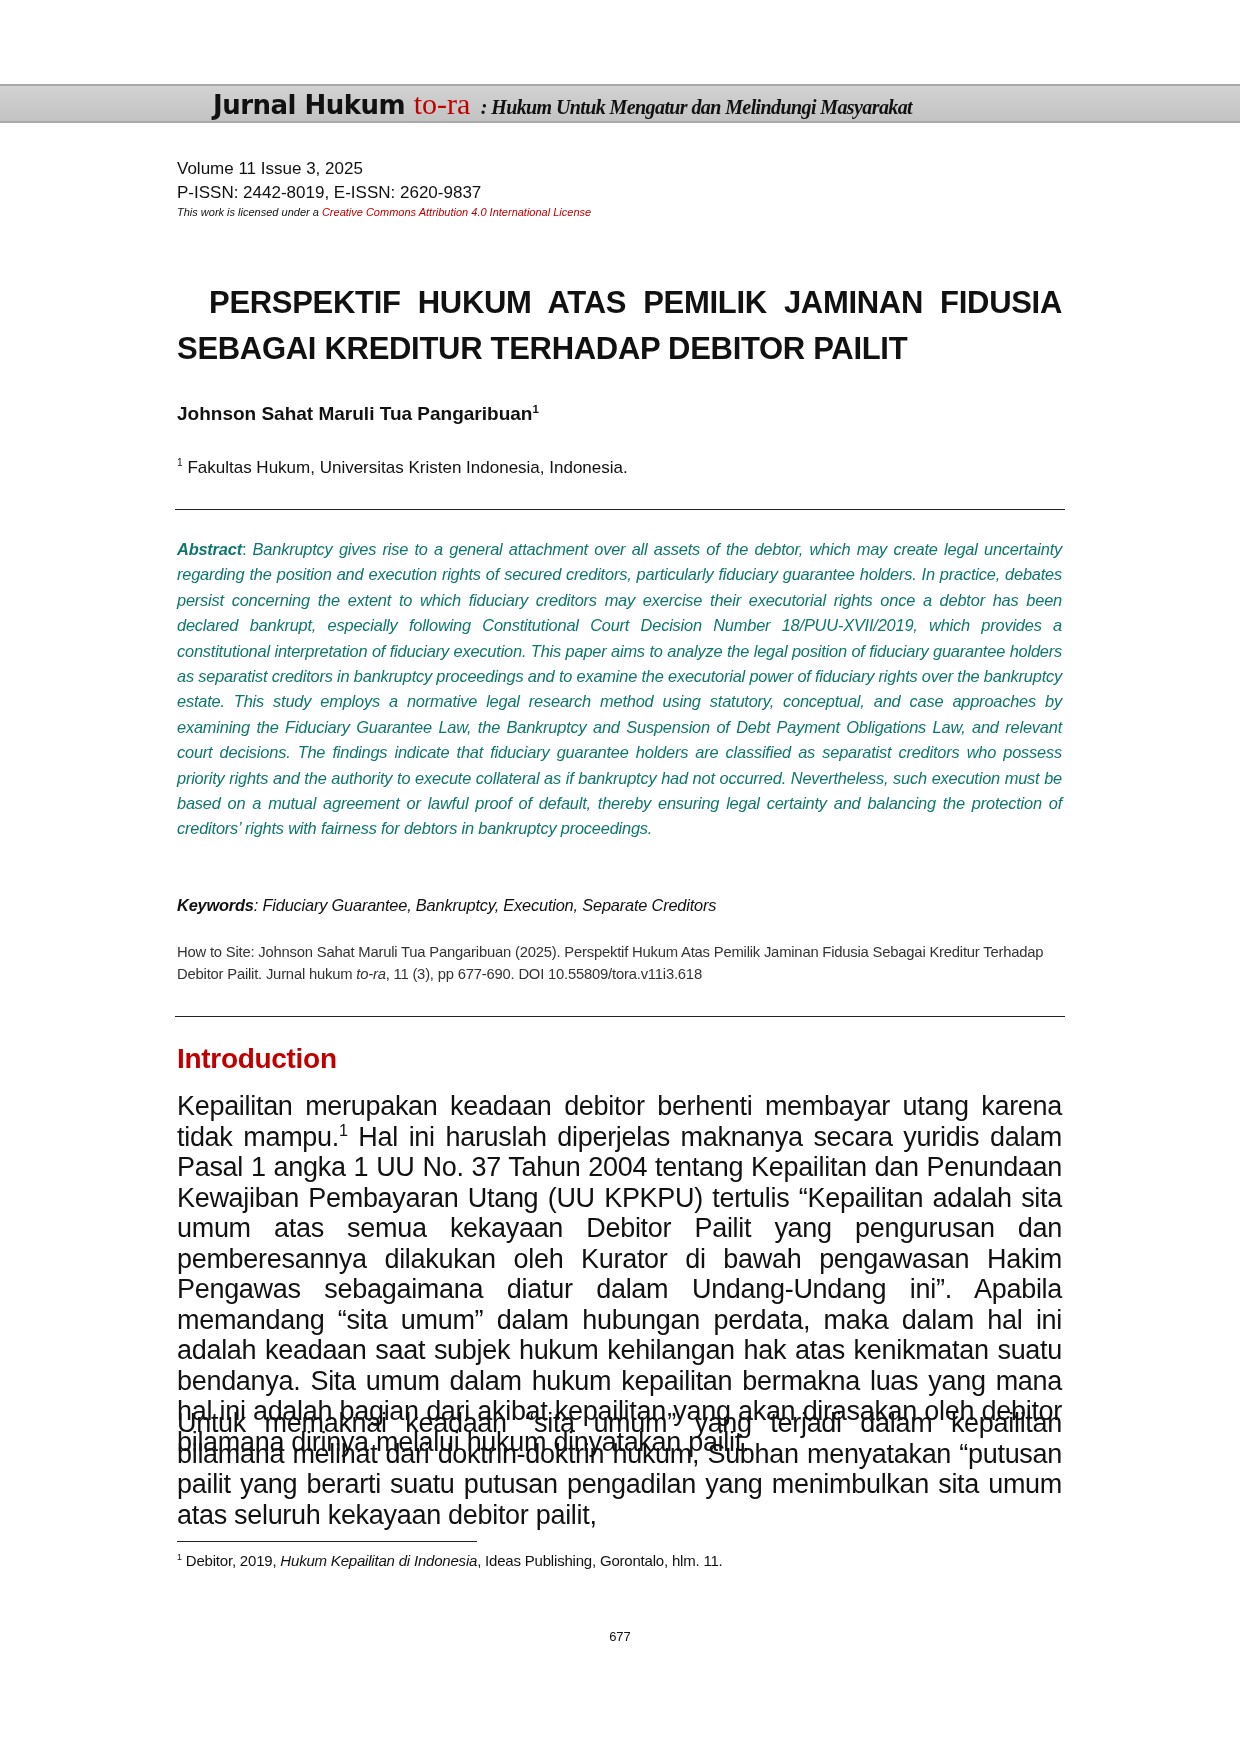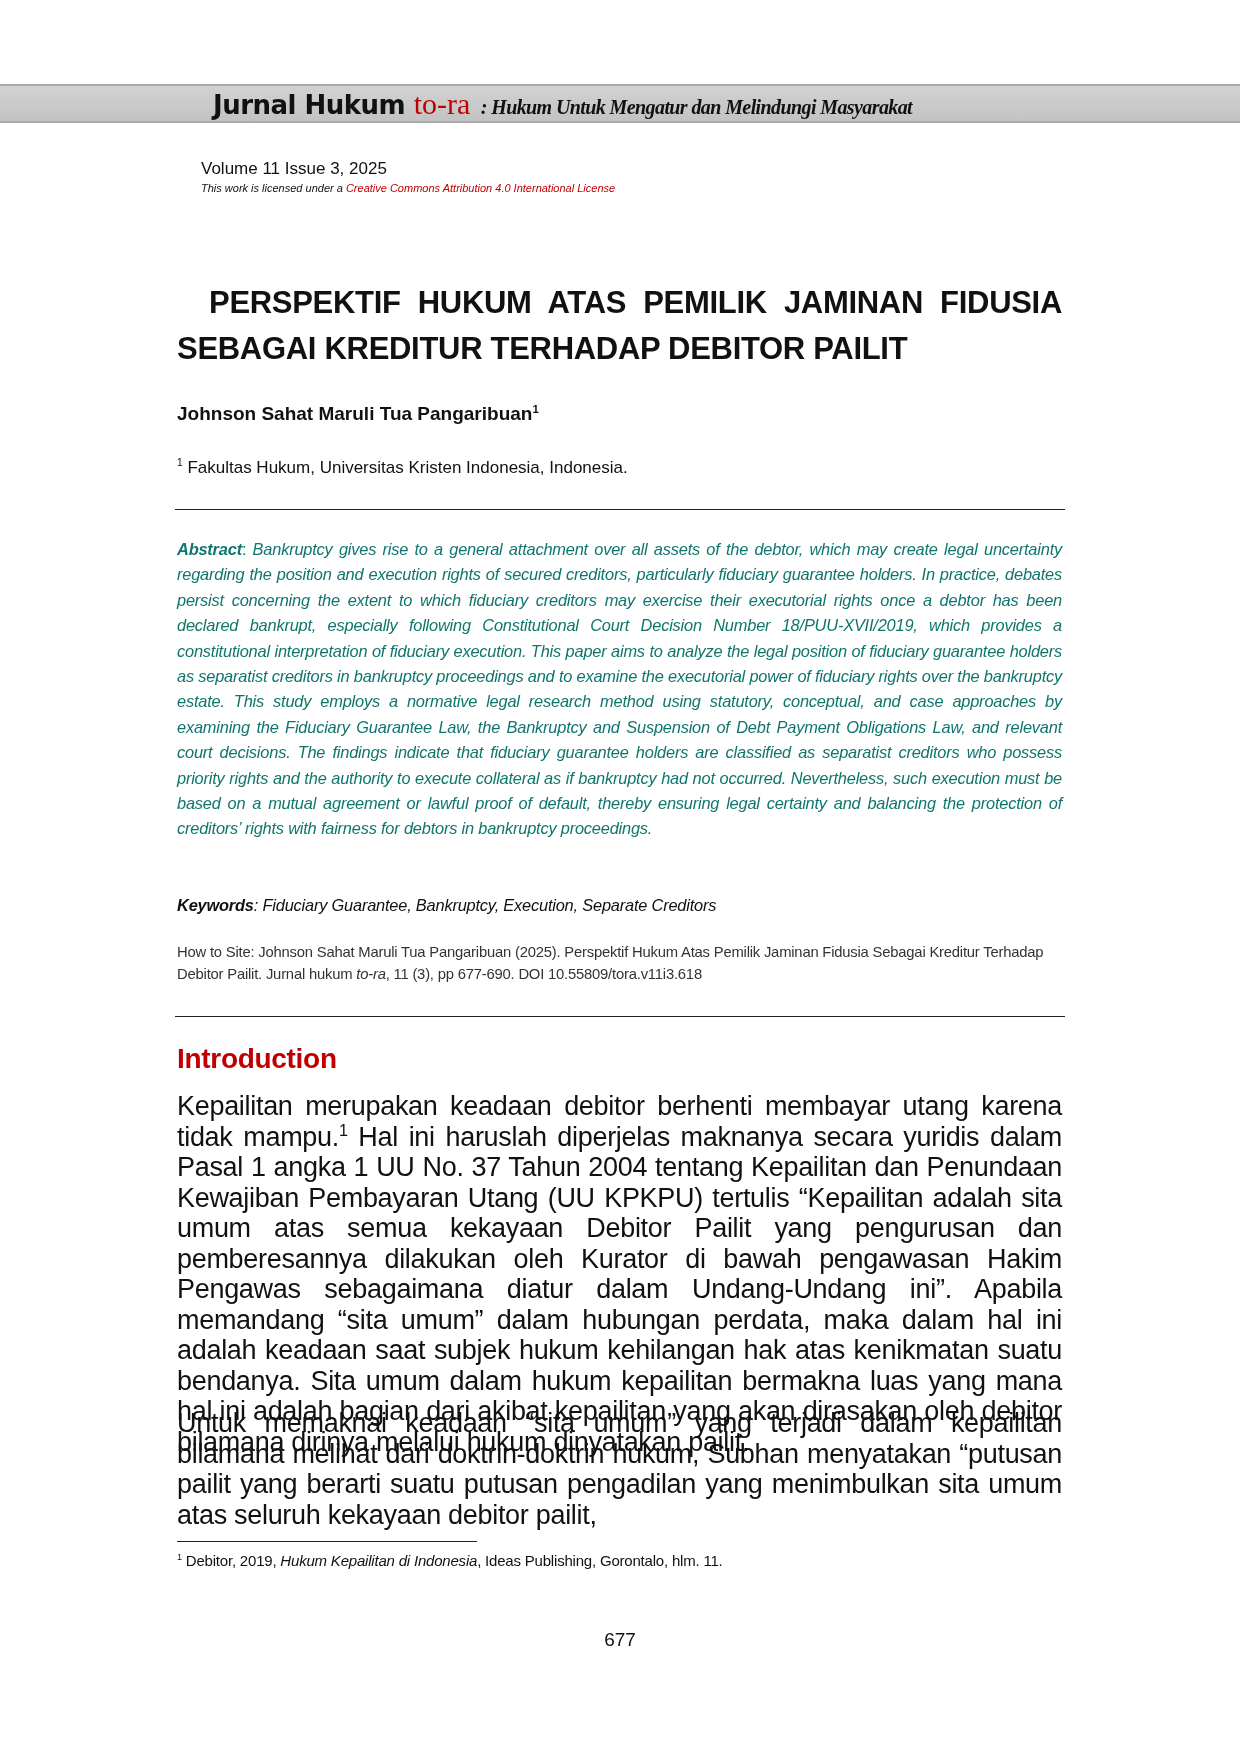--- a/index.html
+++ b/index.html
@@ -9,21 +9,21 @@
     position: absolute; left: 0; top: 84px; width: 1240px; height: 39px;
     background: linear-gradient(#d2d2d2, #c3c3c3);
     border-top: 2px solid #a9a9a9; border-bottom: 2px solid #a9a9a9;
     box-sizing: border-box;
   }
   .header-text { position: absolute; left: 176px; top: 87px; white-space: nowrap; line-height: 34px; margin-left: 37px; }
   .hdr-journal { font-family: "DejaVu Sans", sans-serif; font-weight: bold; font-size: 26px; color: #111; letter-spacing: -0.5px; }
   .hdr-tora { font-family: "Liberation Serif", serif; font-size: 30px; color: #c00000; margin-left: 4px; }
   .hdr-tagline { font-family: "Liberation Serif", serif; font-style: italic; font-weight: bold; font-size: 20px; color: #111; margin-left: 6px; letter-spacing: -0.6px; }
 
-  .meta { position: absolute; left: 177px; top: 157px; font-size: 17px; line-height: 24px; color: #111; margin-left: 24px; }
+  .meta { position: absolute; left: 177px; top: 157px; font-size: 17px; line-height: 24px; color: #111; }
   .license { font-style: italic; font-size: 11px; line-height: 14px; color: #111; }
   .license .lic-link { color: #c00000; }
 
   .title { position: absolute; left: 177px; top: 280px; width: 885px; font-family: "Liberation Sans", sans-serif; font-weight: bold; font-size: 31px; line-height: 46px; color: #111; text-align: justify; text-align-last: left; letter-spacing: -0.3px; }
   .title .l1 { display: block; text-align: justify; text-align-last: justify; margin-left: 32px; }
 
   .author { position: absolute; left: 177px; top: 403px; font-weight: bold; font-size: 19px; color: #111; }
   .author sup, .affil sup, .para sup, .footnote sup { font-size: 0.6em; vertical-align: super; line-height: 0; }
   .affil { position: absolute; left: 177px; top: 458px; font-size: 17px; color: #111; }
 
@@ -38,34 +38,35 @@
 
   .cite { position: absolute; left: 177px; top: 941px; width: 885px; font-size: 14.8px; line-height: 22px; color: #333; letter-spacing: -0.2px; }
 
   .section-heading { position: absolute; left: 177px; top: 1043px; font-weight: bold; font-size: 28px; color: #c00000; letter-spacing: -0.3px; }
 
   .para { position: absolute; left: 177px; width: 885px; font-size: 27px; line-height: 30.5px; text-align: justify; color: #111; letter-spacing: -0.3px; }
   .para-1 { top: 1091px; }
   .para-2 { top: 1408px; }
 
   .footnote { position: absolute; left: 177px; top: 1552px; font-size: 15px; color: #111; letter-spacing: -0.2px; }
-  .page-number { position: absolute; left: 0; width: 1240px; top: 1629px; text-align: center; font-size: 19px; color: #111; }
+  .page-number { position: absolute; left: 0; width: 1240px; top: 1629px; text-align: center; font-size: 13px; color: #111; }
 </style>
 </head>
 <body>
 
 <div class="header-bar"></div>
 <div class="header-text">
   <span class="hdr-journal">Jurnal Hukum</span>
   <span class="hdr-tora">to-ra</span>
   <span class="hdr-tagline">: Hukum Untuk Mengatur dan Melindungi Masyarakat</span>
 </div>
 
 <div class="meta">
   <div>Volume 11 Issue 3, 2025</div>
+  <div>P-ISSN: 2442-8019, E-ISSN: 2620-9837</div>
   <div class="license">
     <span>This work is licensed under a </span><span class="lic-link">Creative Commons Attribution 4.0 International License</span>
   </div>
 </div>
 
 <div class="title">
   <span class="l1">PERSPEKTIF HUKUM ATAS PEMILIK JAMINAN FIDUSIA</span>
   <span>SEBAGAI KREDITUR TERHADAP DEBITOR PAILIT</span>
 </div>
 

